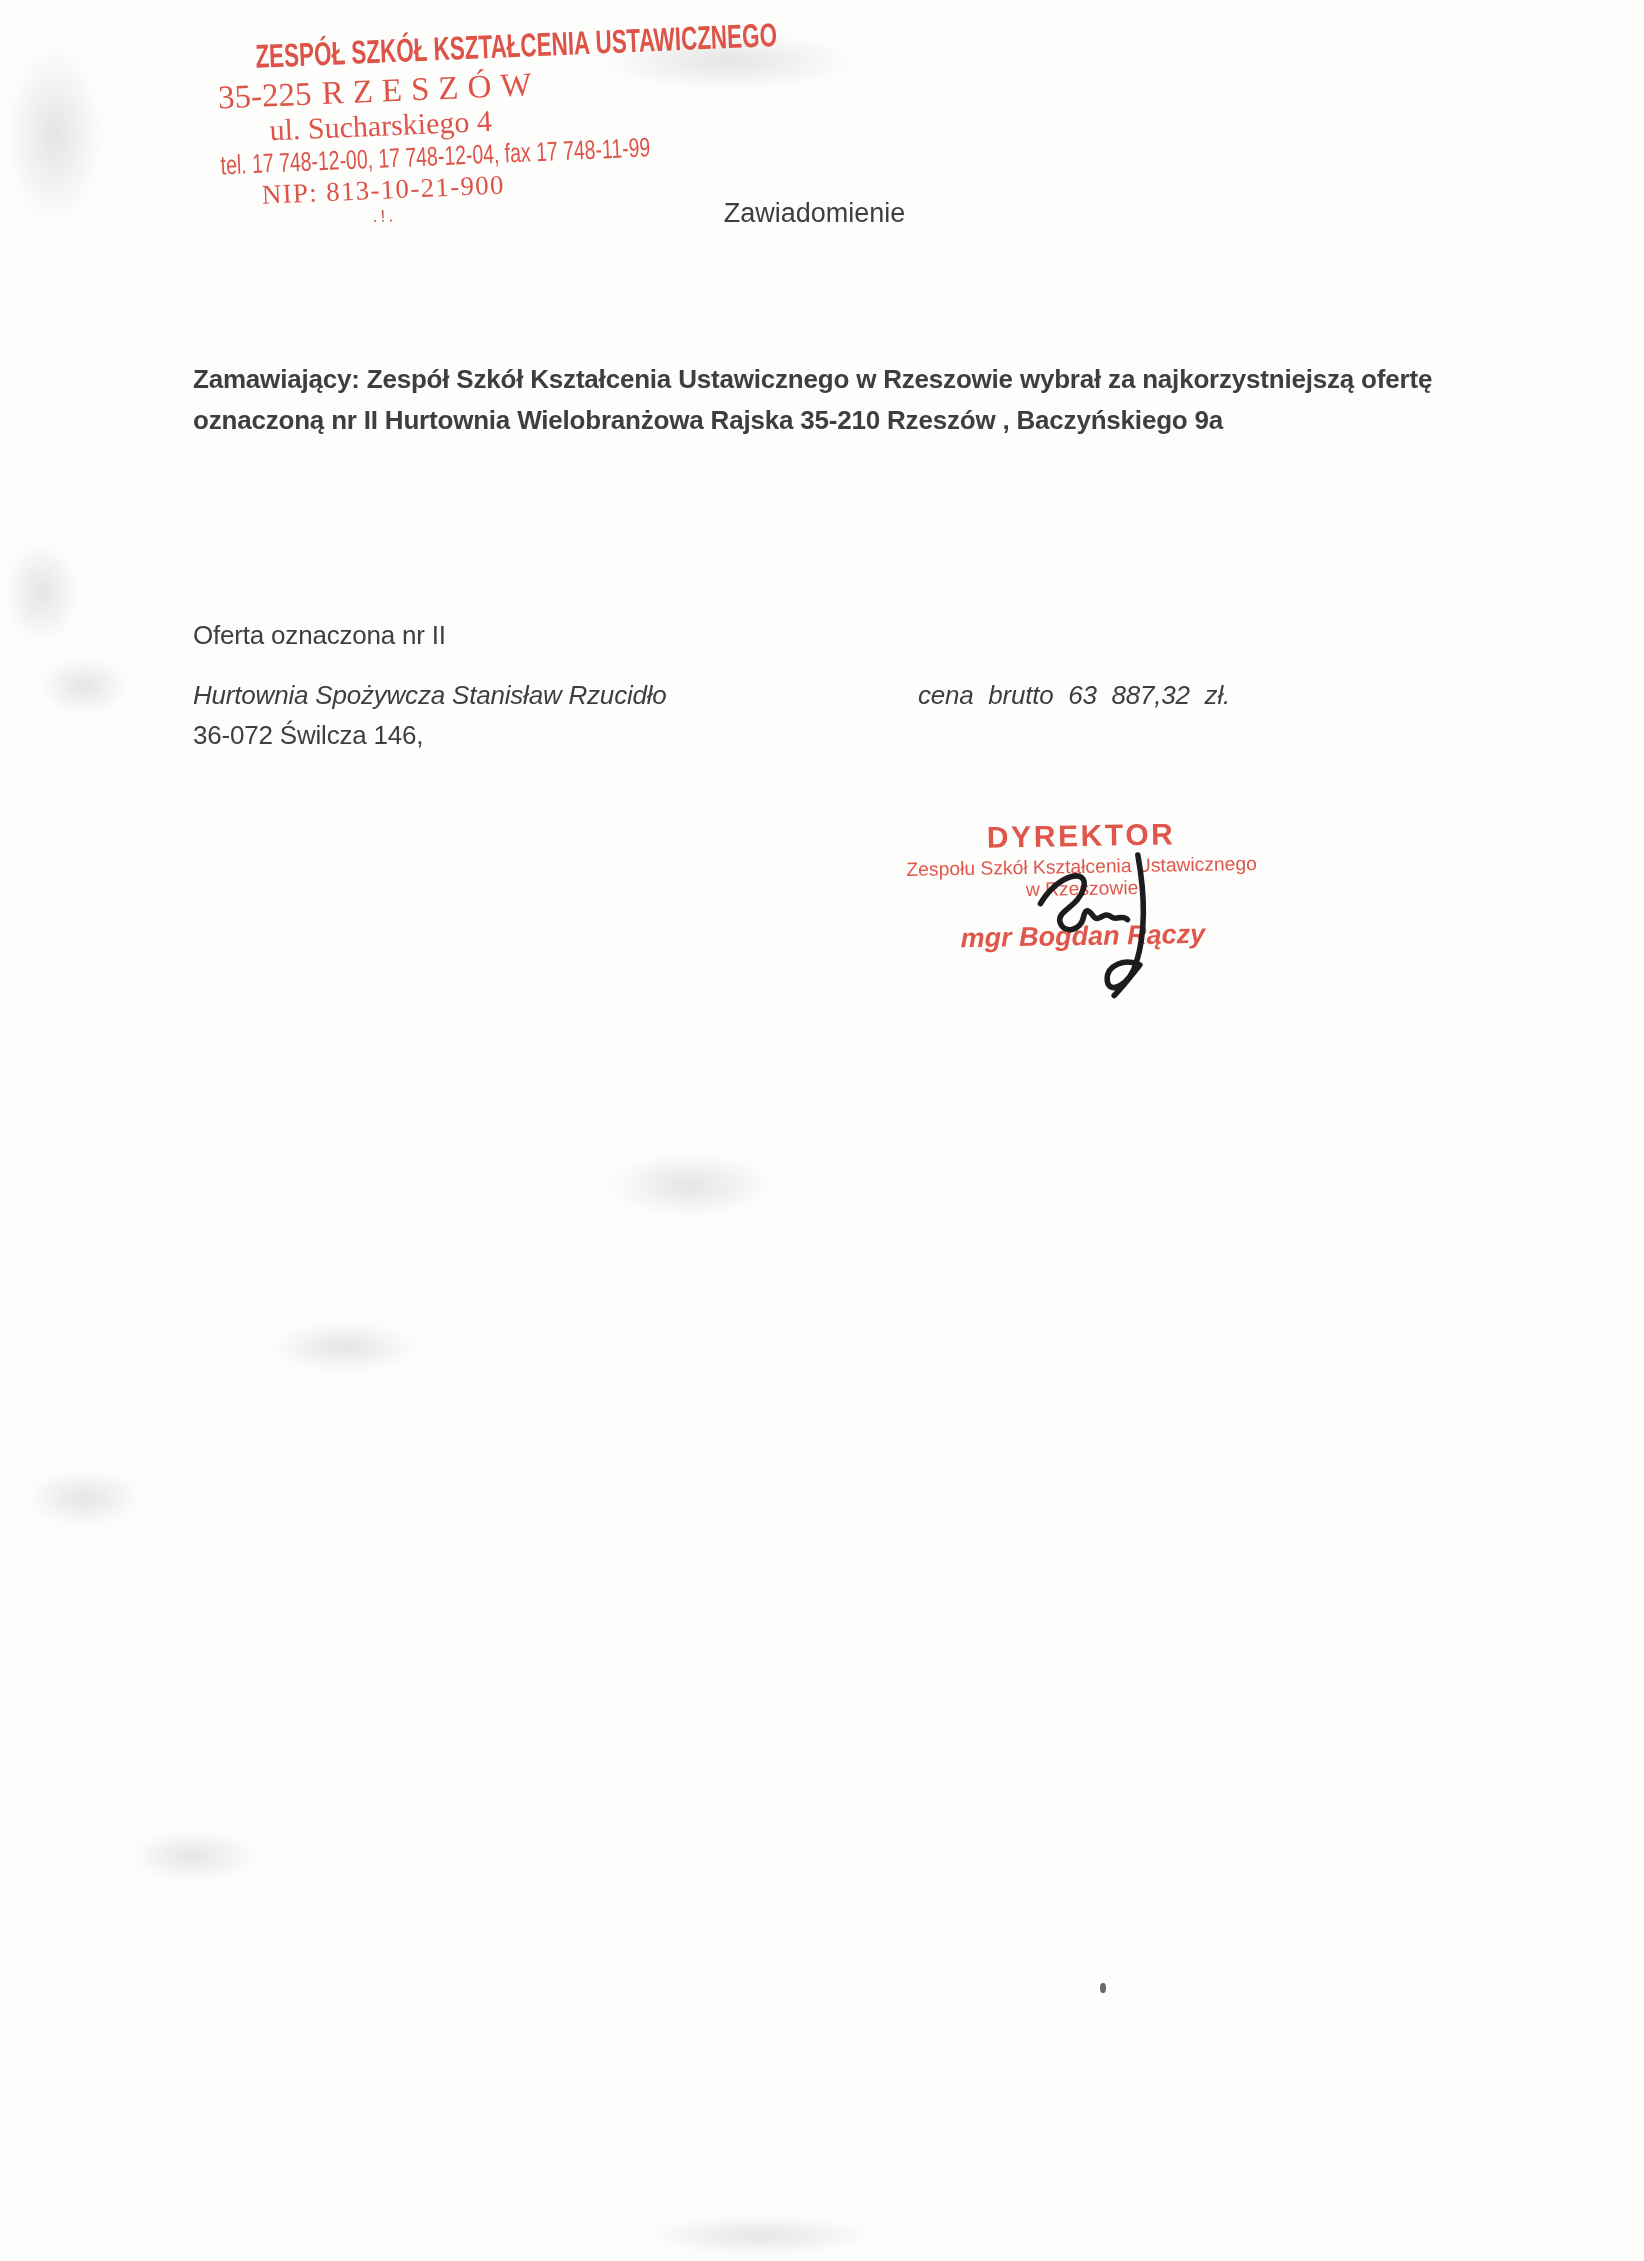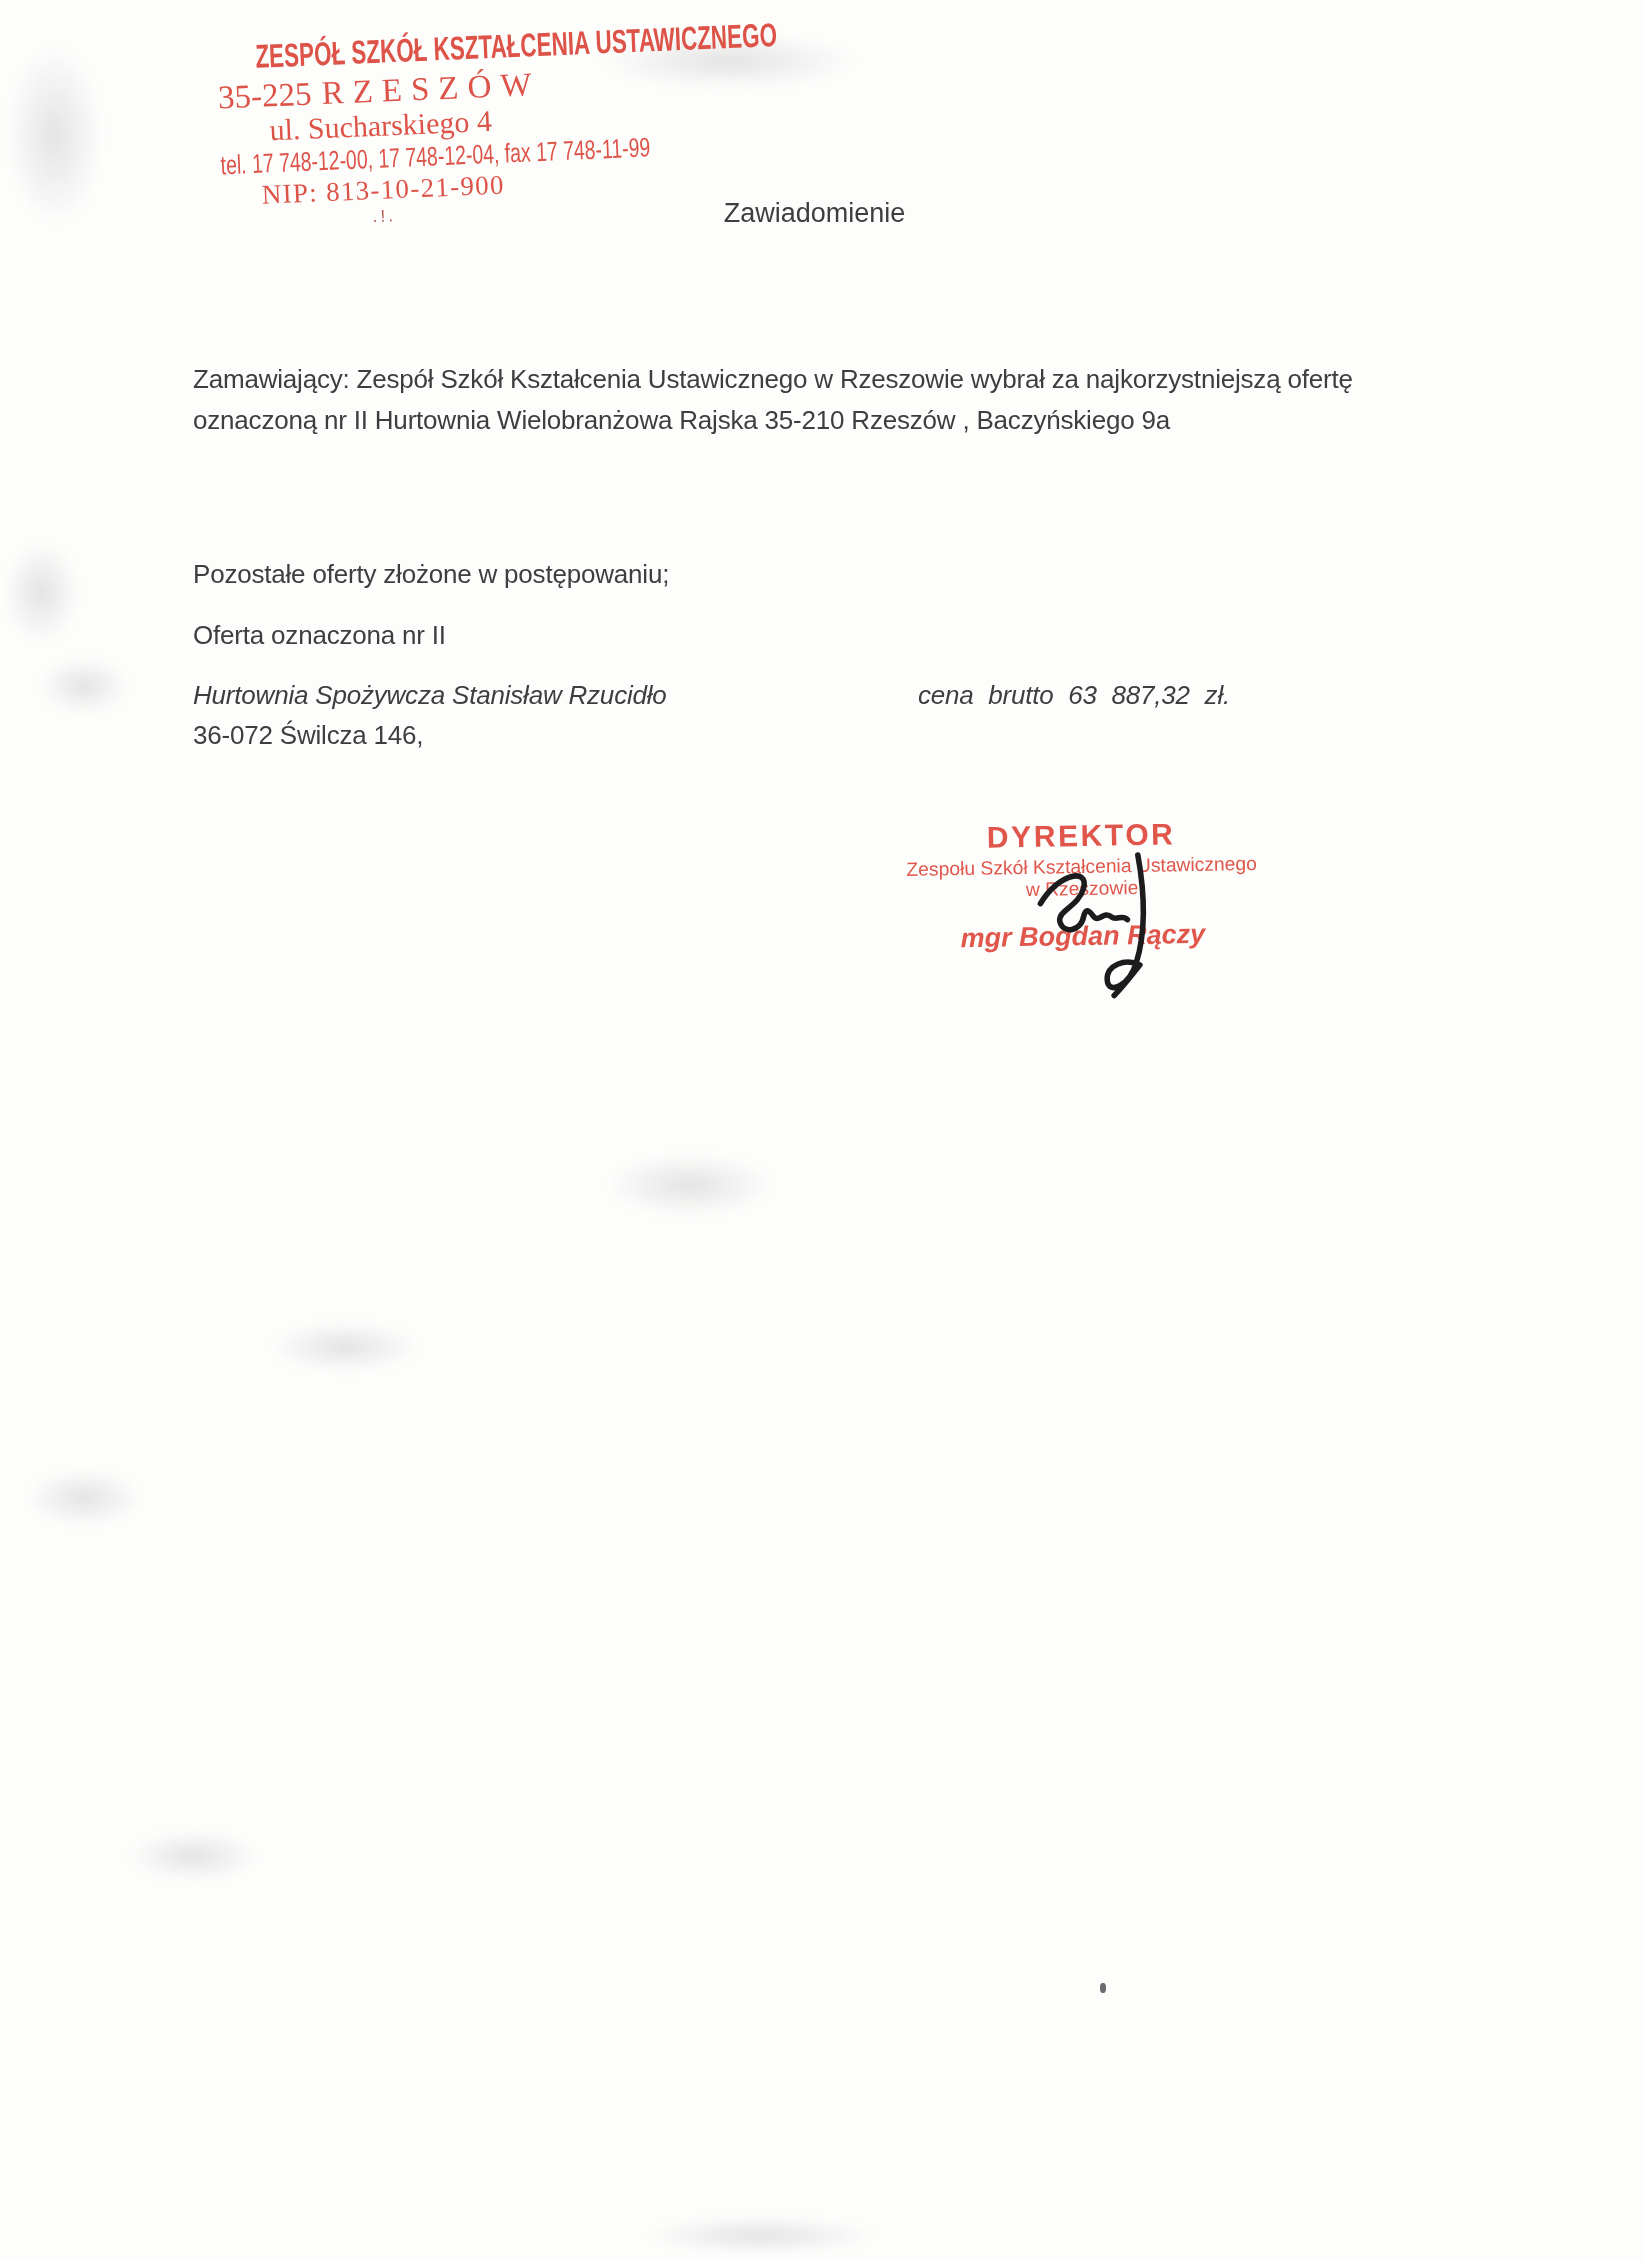--- a/index.html
+++ b/index.html
@@ -96,21 +96,21 @@
     width: 1629px;
     margin: 0;
     text-align: center;
     font-size: 27px;
     font-weight: normal;
     color: #3e3e40;
   }
   .block { position: absolute; left: 193px; margin: 0; font-size: 26px; line-height: 41px; letter-spacing: -0.2px; }
   .block .line { display: block; white-space: nowrap; }
   .intro    { top: 255px; }
-  .decision { top: 359px; }
+  .decision { top: 359px; font-weight: bold; }
   .remaining{ top: 554px; }
   .offer-label { top: 615px; }
   .offer-row { top: 675px; width: 1256px; font-style: italic; }
   .offer-price { position: absolute; left: 725px; top: 0; word-spacing: 7.7px; white-space: nowrap; text-align: center; }
   .offer-address { top: 715px; }
 
   
   .director-stamp {
     position: absolute;
     left: 876px;
@@ -183,21 +183,20 @@
   </div>
 
   <h1 class="title">Zawiadomienie</h1>
 
 
   <p class="block decision">
     <span class="line">Zamawiający: Zespół Szkół Kształcenia Ustawicznego w Rzeszowie wybrał za najkorzystniejszą ofertę</span>
     <span class="line">oznaczoną nr II Hurtownia Wielobranżowa Rajska 35-210 Rzeszów , Baczyńskiego 9a</span>
   </p>
 
-  <p class="block remaining">Pozostałe oferty złożone w postępowaniu;</p>
 
   <p class="block offer-label">Oferta oznaczona nr II</p>
 
   <p class="block offer-row">
     <span>Hurtownia Spożywcza Stanisław Rzucidło</span>
     <span class="offer-price">cena brutto 63 887,32 zł.</span>
   </p>
 
   <p class="block offer-address">36-072 Świlcza 146,</p>
 

